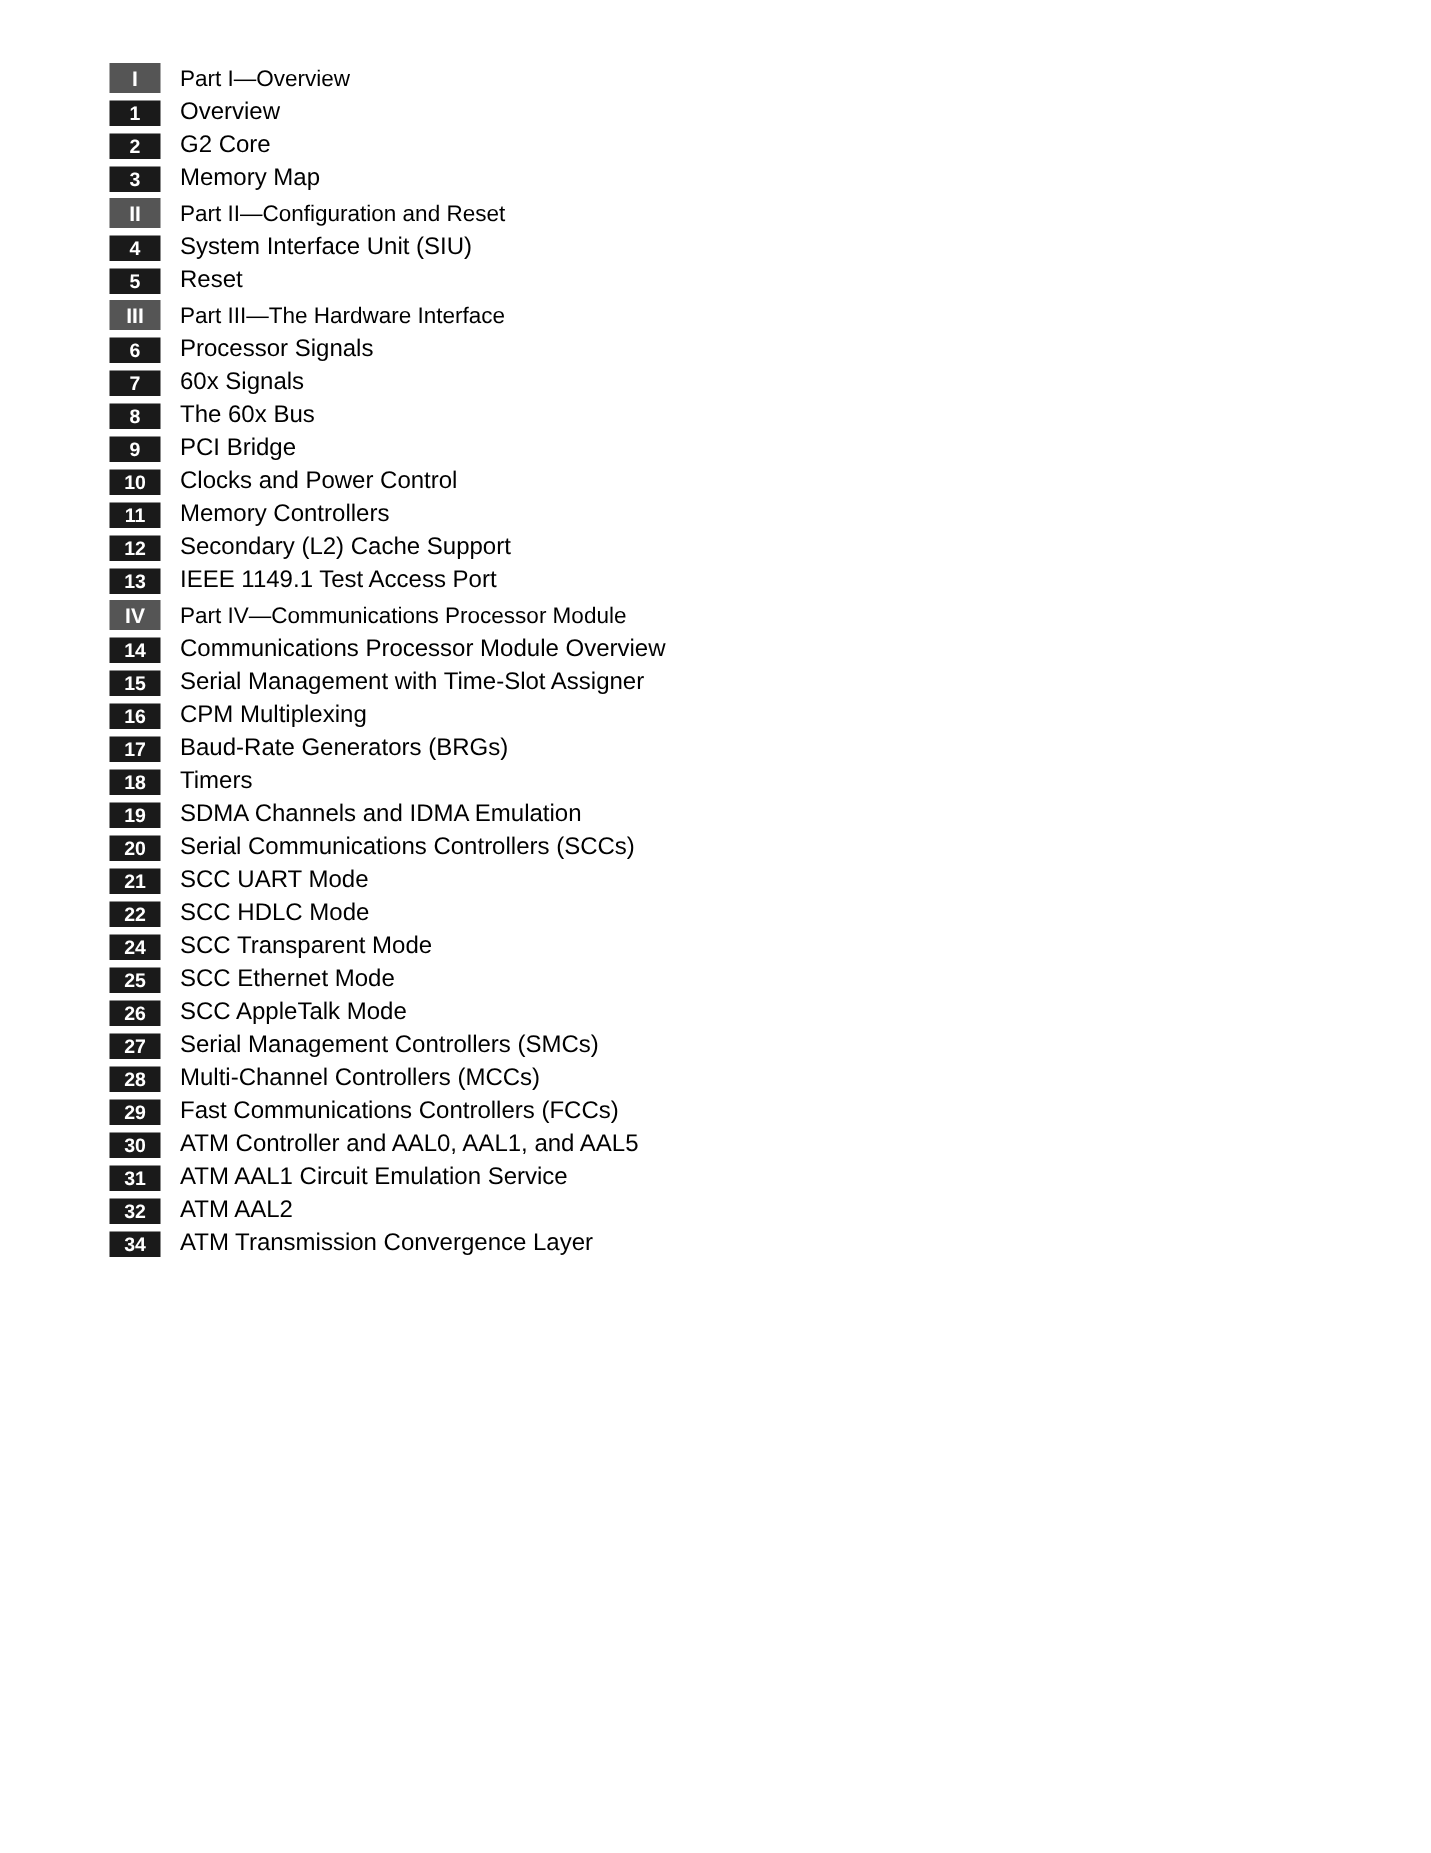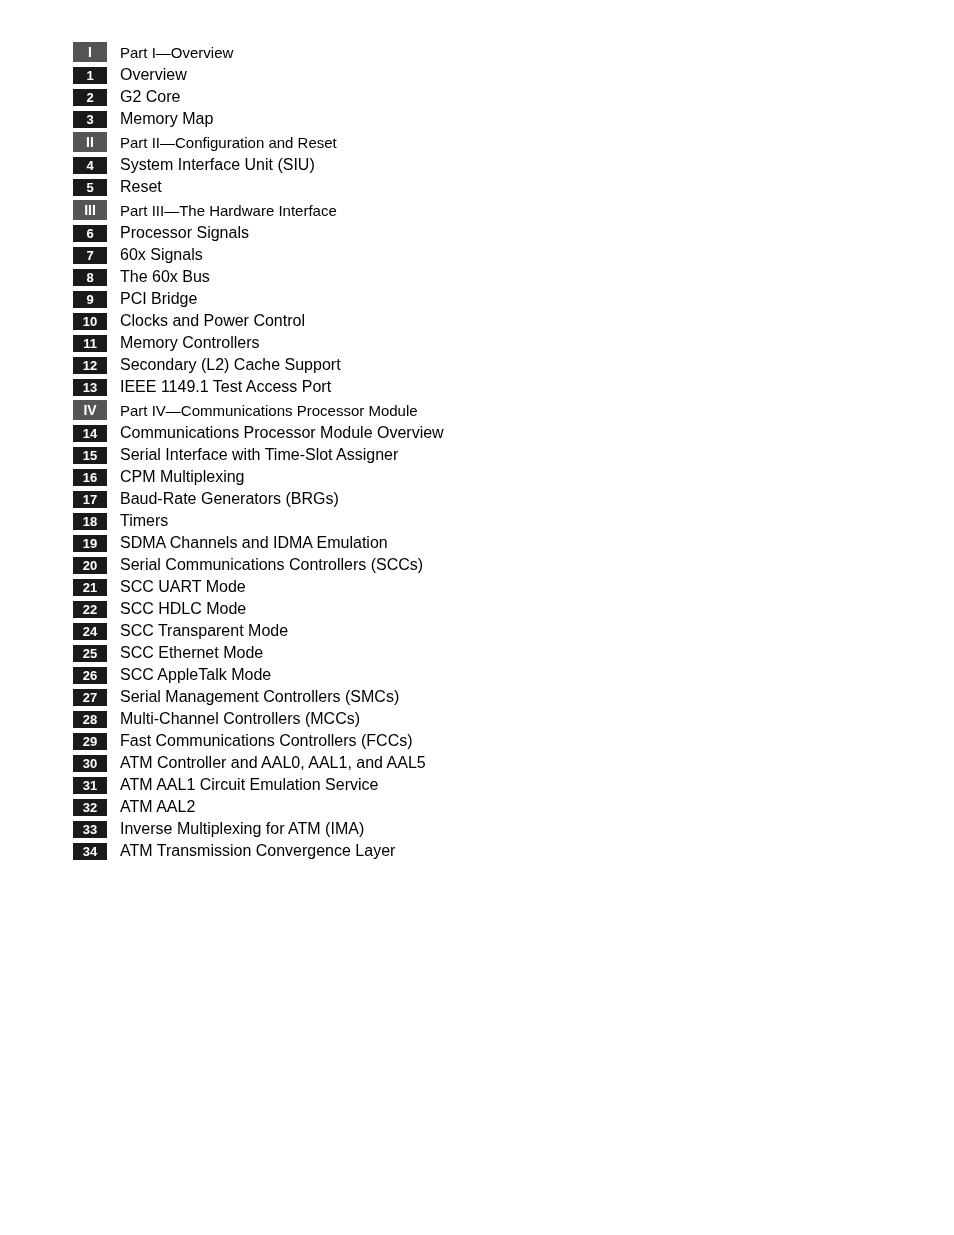--- a/index.html
+++ b/index.html
@@ -220,21 +220,21 @@
       </td>
       <td class="label-cell">
         <span class="chapter-label">Communications Processor Module Overview</span>
       </td>
     </tr>
       <tr class="row-chapter">
       <td class="num-cell">
         <span class="chapter-badge">15</span>
       </td>
       <td class="label-cell">
-        <span class="chapter-label">Serial Interface with Time-Slot Assigner</span>
+        <span class="chapter-label">Serial Management with Time-Slot Assigner</span>
       </td>
     </tr>
       <tr class="row-chapter">
       <td class="num-cell">
         <span class="chapter-badge">16</span>
       </td>
       <td class="label-cell">
         <span class="chapter-label">CPM Multiplexing</span>
       </td>
     </tr>
@@ -349,28 +349,20 @@
       <td class="label-cell">
         <span class="chapter-label">ATM AAL1 Circuit Emulation Service</span>
       </td>
     </tr>
       <tr class="row-chapter">
       <td class="num-cell">
         <span class="chapter-badge">32</span>
       </td>
       <td class="label-cell">
         <span class="chapter-label">ATM AAL2</span>
-      </td>
-    </tr>
-      <tr class="row-chapter">
-      <td class="num-cell">
-        <span class="chapter-badge">33</span>
-      </td>
-      <td class="label-cell">
-        <span class="chapter-label">Inverse Multiplexing for ATM (IMA)</span>
       </td>
     </tr>
       <tr class="row-chapter">
       <td class="num-cell">
         <span class="chapter-badge">34</span>
       </td>
       <td class="label-cell">
         <span class="chapter-label">ATM Transmission Convergence Layer</span>
       </td>
     </tr>

